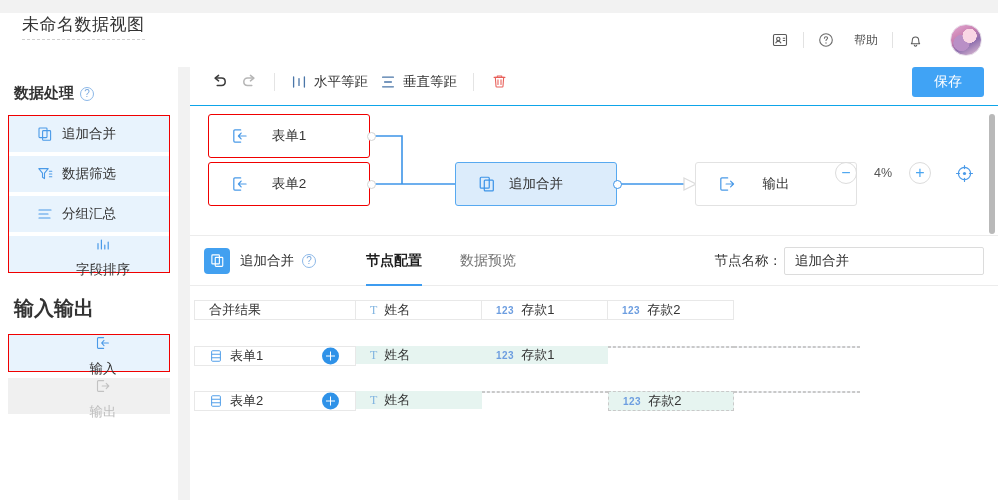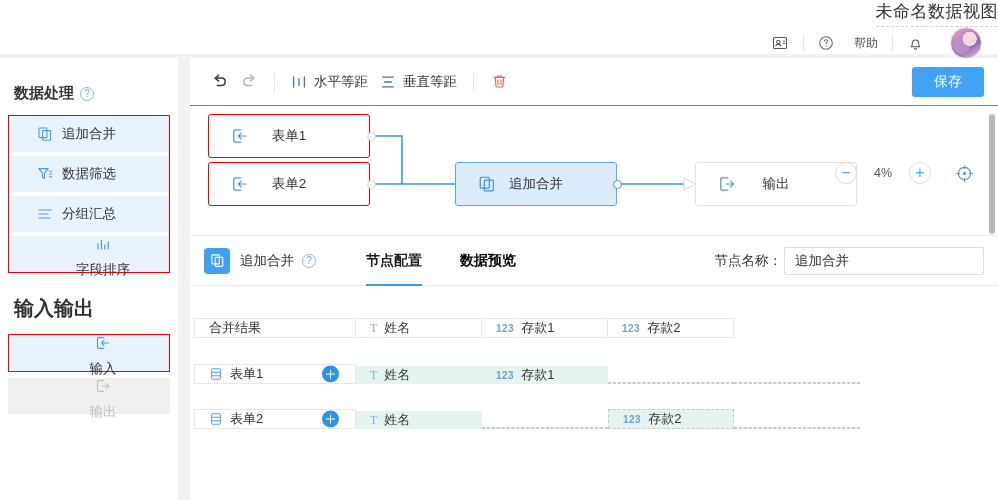--- a/index.html
+++ b/index.html
@@ -7,23 +7,23 @@
     width: 998px; height: 500px;
     font-family: "Liberation Sans", "DejaVu Sans", sans-serif;
     background: #f2f2f2;
     overflow: hidden;
     color: #333;
   }
   #app { position: relative; width: 998px; height: 500px; }
 
   
   .header {
-    position: absolute; top: 0; left: 0; width: 998px; height: 54px;
+    position: absolute; top: 13px; left: 0; width: 998px; height: 54px;
     background: #ffffff;
-    display: flex; align-items: flex-end; flex-direction: column;
+    display: flex; align-items: flex-start;
   }
   .header-title {
     margin-left: 22px;
     font-size: 17px; color: #333; letter-spacing: .5px;
     border-bottom: 1px dashed #cfcfcf;
     padding-bottom: 3px;
   }
   .header-right {
     margin-left: auto; margin-right: 16px;
     display: flex; align-items: center; gap: 0px; height: 54px;
@@ -151,42 +151,42 @@
     height: 50px; display: flex; align-items: center; position: relative;
     padding: 0 14px; border-bottom: 1px solid #ececec;
   }
   .node-chip {
     width: 26px; height: 26px; border-radius: 4px; background: #42a0f0;
     display: flex; align-items: center; justify-content: center;
   }
   .node-chip-label { font-size: 13.5px; color: #333; margin-left: 10px; }
   .tabs { display: flex; align-items: center; margin-left: 50px; height: 50px; gap: 38px; }
   .tab {
-    font-size: 14px; color: #000000; height: 50px; display: flex; align-items: center;
-    position: relative; cursor: pointer; font-weight: bold;
+    font-size: 14px; color: #737373; height: 50px; display: flex; align-items: center;
+    position: relative; cursor: pointer;
   }
   .tab.active { color: #1f1f1f; font-weight: 600; }
   .tab.active::after {
     content: ''; position: absolute; left: 0; right: 0; bottom: 0;
     height: 2px; background: #3d9cf0;
   }
   .nodename-wrap {
     position: absolute; right: 14px; top: 11px;
     display: flex; align-items: center; gap: 2px;
   }
   .nodename-label { font-size: 13.5px; color: #333; }
   .nodename-input {
     width: 200px; height: 28px; border: 1px solid #dcdcdc; border-radius: 2px;
     padding: 0 10px; font-size: 13.5px; color: #333; outline: none;
     font-family: "Liberation Sans", sans-serif; background: #fff;
   }
 
   
   .maptable { position: relative; padding: 14px 0 0 4px; }
-  .row { display: flex; align-items: flex-end; height: 38px; }
+  .row { display: flex; align-items: flex-start; height: 38px; }
   .row.header-row { margin-bottom: 8px; }
   .row.data-row { margin-bottom: 7px; }
   .cell {
     display: flex; align-items: center; font-size: 13px; color: #333;
     padding-left: 14px; gap: 7px;
   }
   .hdr-cell { border: 1px solid #e8e8e8; background: #fff; }
   .hdr-cell + .hdr-cell { border-left: none; }
   .src-cell {
     border: 1px solid #e8e8e8; background: #fff;

